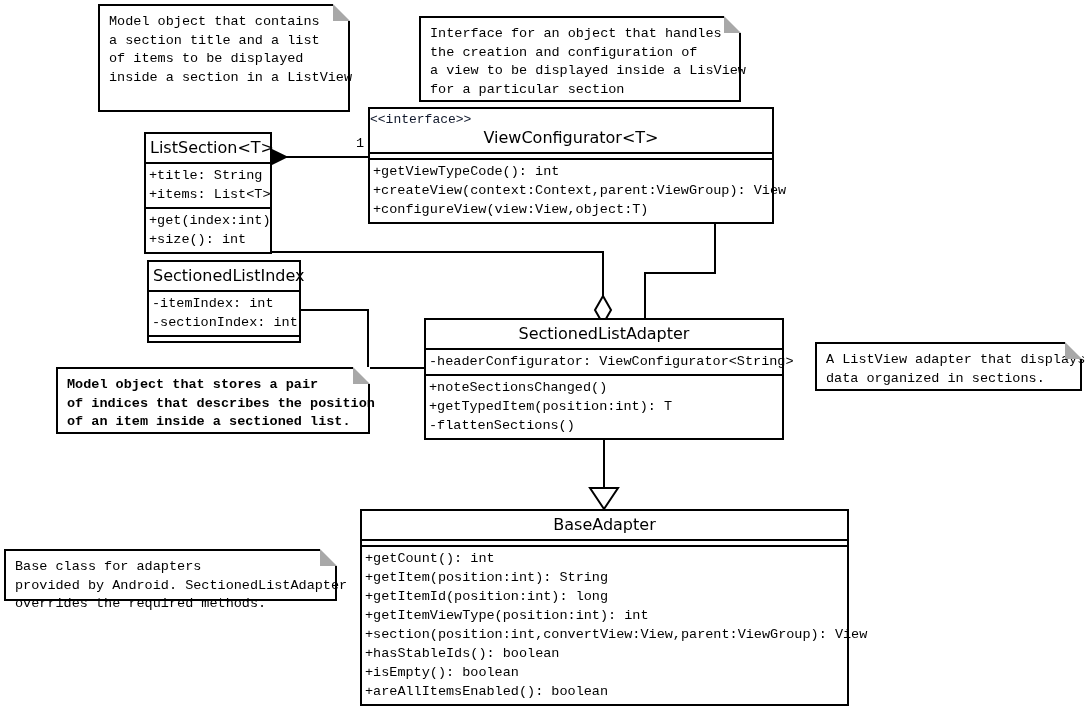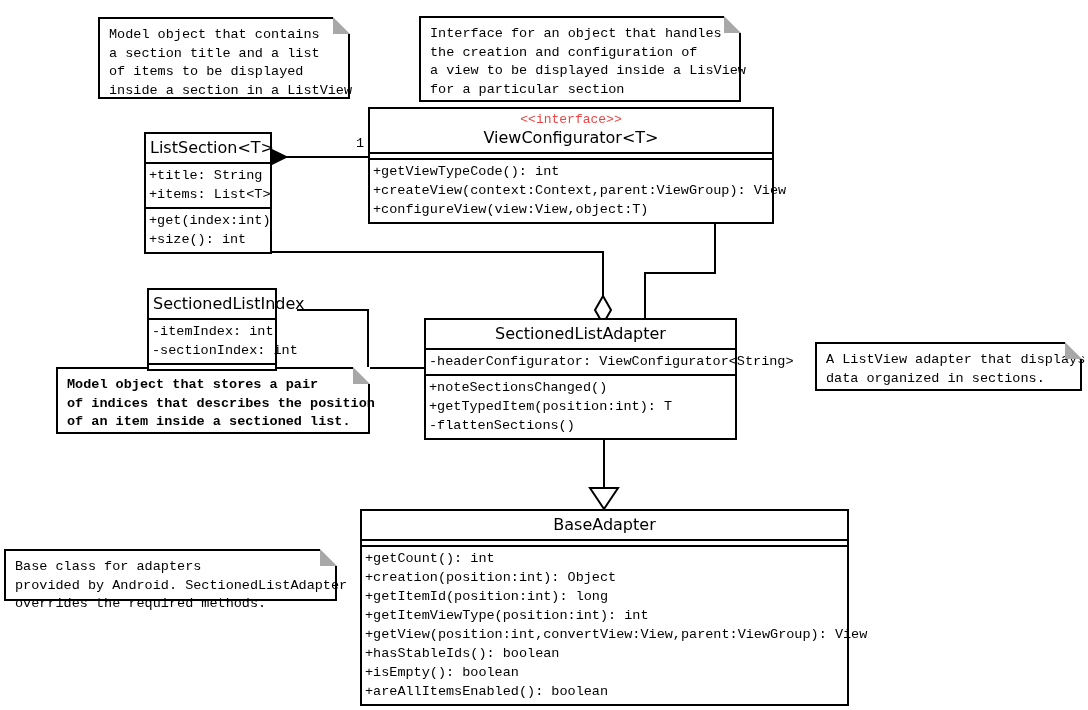--- a/index.html
+++ b/index.html
@@ -36,22 +36,22 @@
     line-height: 19px;
     text-align: center;
     padding: 4px 4px 5px 4px;
     color: #000;
     white-space: nowrap;
   }
   .uml-stereo {
     font-family: "Liberation Mono", "DejaVu Sans Mono", monospace;
     font-size: 13px;
     line-height: 16px;
-    text-align: center;
-    color: #ef4444;
+    text-align: left;
+    color: #0f172a;
     padding-top: 3px;
   }
   .uml-sep {
     border-top: 2px solid #000;
   }
   .uml-compartment {
     padding: 2px 2px 3px 3px;
     overflow: visible;
     white-space: nowrap;
   }
@@ -148,21 +148,21 @@
 
     <g>
       <line x1="604" y1="425" x2="604" y2="490" stroke="#000" stroke-width="2"></line>
       <polygon points="604,509 590,488 618,488" fill="#ffffff" stroke="#000" stroke-width="2"></polygon>
     </g>
   </svg>
 
   <div class="mult" style="left:356px; top:136px;">1</div>
   <div class="mult" style="left:216px; top:207px;">0..*</div>
 
-  <div class="uml-note" style="left:98px; top:17px; width:252px; height:82px;">
+  <div class="uml-note" style="left:98px; top:4px; width:252px; height:108px;">
     <div class="fold"></div>
     <div class="fold-edge"></div>
     <div class="note-text">Model object that contains
 a section title and a list
 of items to be displayed
 inside a section in a ListView</div>
   </div>
 
   <div class="uml-note" style="left:419px; top:16px; width:322px; height:86px;">
     <div class="fold"></div>
@@ -214,50 +214,50 @@
       <div class="uml-name" style="padding-top:0;">ViewConfigurator&lt;T&gt;</div>
     </div>
     <div class="uml-sep uml-compartment empty"></div>
     <div class="uml-sep uml-compartment">
       <div class="uml-line">+getViewTypeCode(): int</div>
       <div class="uml-line">+createView(context:Context,parent:ViewGroup): View</div>
       <div class="uml-line">+configureView(view:View,object:T)</div>
     </div>
   </div>
 
-  <div class="uml-class" style="left:147px; top:288px; width:130px;">
+  <div class="uml-class" style="left:147px; top:260px; width:154px;">
     <div class="uml-name">SectionedListIndex</div>
     <div class="uml-sep uml-compartment">
       <div class="uml-line">-itemIndex: int</div>
       <div class="uml-line">-sectionIndex: int</div>
     </div>
     <div class="uml-sep uml-compartment empty"></div>
   </div>
 
-  <div class="uml-class" style="left:424px; top:318px; width:313px;">
+  <div class="uml-class" style="left:424px; top:318px; width:360px;">
     <div class="uml-name">SectionedListAdapter</div>
     <div class="uml-sep uml-compartment">
       <div class="uml-line">-headerConfigurator: ViewConfigurator&lt;String&gt;</div>
     </div>
     <div class="uml-sep uml-compartment">
       <div class="uml-line">+noteSectionsChanged()</div>
       <div class="uml-line">+getTypedItem(position:int): T</div>
       <div class="uml-line">-flattenSections()</div>
     </div>
   </div>
 
   <div class="uml-class" style="left:360px; top:509px; width:489px;">
     <div class="uml-name">BaseAdapter</div>
     <div class="uml-sep uml-compartment empty"></div>
     <div class="uml-sep uml-compartment">
       <div class="uml-line">+getCount(): int</div>
-      <div class="uml-line">+creation(position:int): Object</div>
+      <div class="uml-line">+getItem(position:int): String</div>
       <div class="uml-line">+getItemId(position:int): long</div>
       <div class="uml-line">+getItemViewType(position:int): int</div>
-      <div class="uml-line">+getView(position:int,convertView:View,parent:ViewGroup): View</div>
+      <div class="uml-line">+section(position:int,convertView:View,parent:ViewGroup): View</div>
       <div class="uml-line">+hasStableIds(): boolean</div>
       <div class="uml-line">+isEmpty(): boolean</div>
       <div class="uml-line">+areAllItemsEnabled(): boolean</div>
 
     </div>
   </div>
 
 </div>
 
 </body></html>

